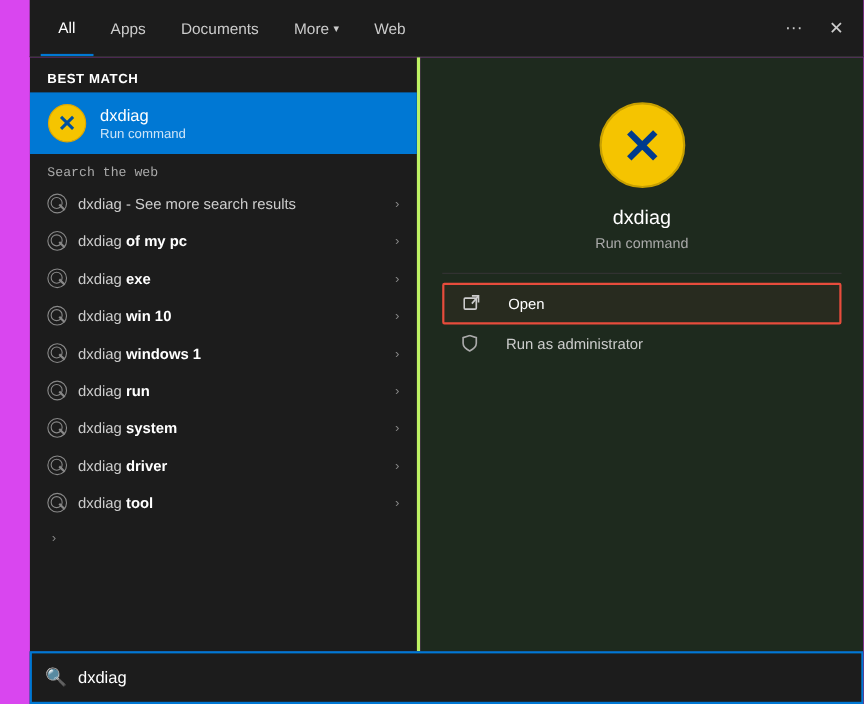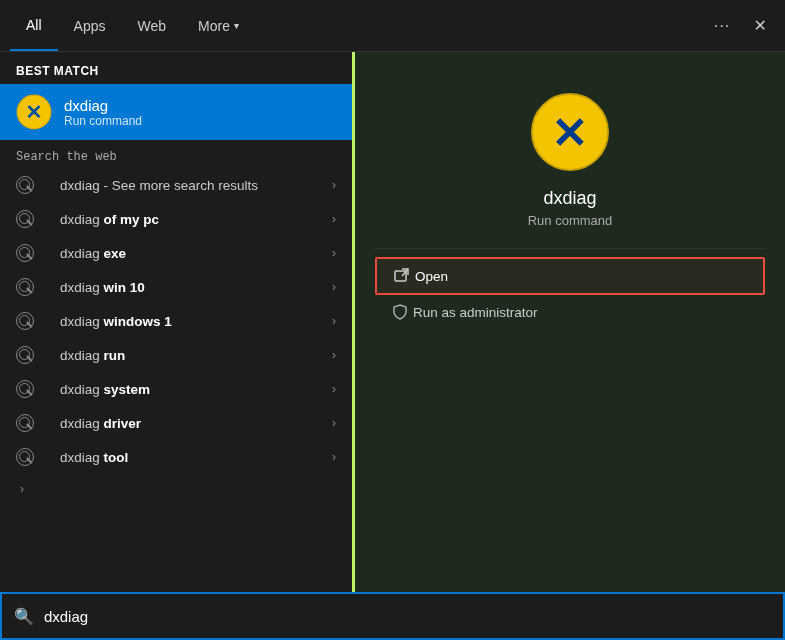--- a/index.html
+++ b/index.html
@@ -12,20 +12,21 @@
       position: relative;
     }
 
     .search-window {
       width: 785px;
       height: 640px;
       background: #d946ef;
       display: flex;
       flex-direction: column;
       position: relative;
+      padding-left: 27px;
     }
 
     
     .top-nav {
       display: flex;
       align-items: center;
       height: 52px;
       background: #1c1c1c;
       border-bottom: 1px solid #333;
       padding: 0 10px;
@@ -195,21 +196,20 @@
       border: 1.5px solid #888;
       border-radius: 50%;
       position: absolute;
       top: 2px;
       left: 2px;
     }
 
     .item-text {
       color: #ccc;
       font-size: 13.5px;
-      margin-left: 16px;
     }
 
     .item-text strong {
       color: #fff;
       font-weight: 600;
     }
 
     .chevron-right {
       color: #888;
       font-size: 12px;
@@ -258,21 +258,21 @@
       width: calc(100% - 40px);
     }
 
     .context-item {
       display: flex;
       align-items: center;
       padding: 8px 16px;
       cursor: pointer;
       color: #ccc;
       font-size: 13.5px;
-      gap: 4px;
+      gap: 24px;
       border-radius: 2px;
     }
 
     .context-item:first-child {
       border: 2px solid #e74c3c;
       background: rgba(231, 76, 60, 0.05);
       color: #fff;
     }
 
     .context-icon {
@@ -325,25 +325,28 @@
 
   <div class="top-nav">
     <div class="nav-tabs">
       <div class="nav-tab active">
         <span>All</span>
       </div>
       <div class="nav-tab">
         <span>Apps</span>
       </div>
       <div class="nav-tab">
-        <span>Web</span>
+        <span>Documents</span>
       </div>
       <div class="nav-tab">
         <span>More</span>
         <span class="chevron">▾</span>
+      </div>
+      <div class="nav-tab">
+        <span>Web</span>
       </div>
     </div>
     <div class="nav-controls">
       <button class="nav-btn">···</button>
       <button class="nav-btn">✕</button>
     </div>
   </div>
 
   <div class="main-content">
 

